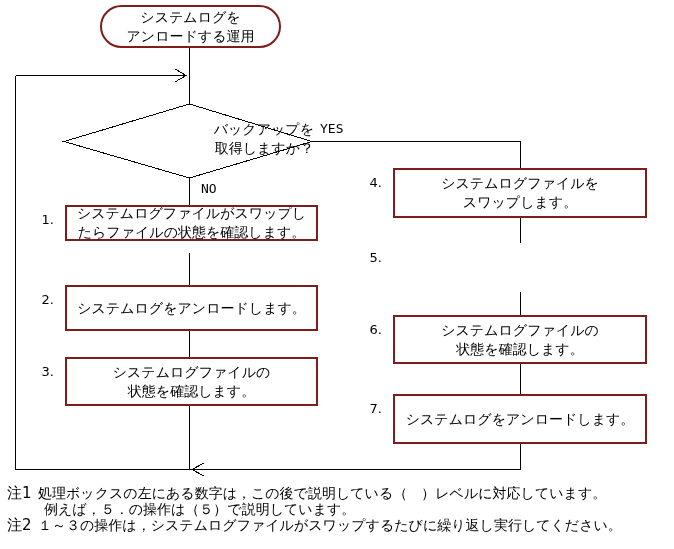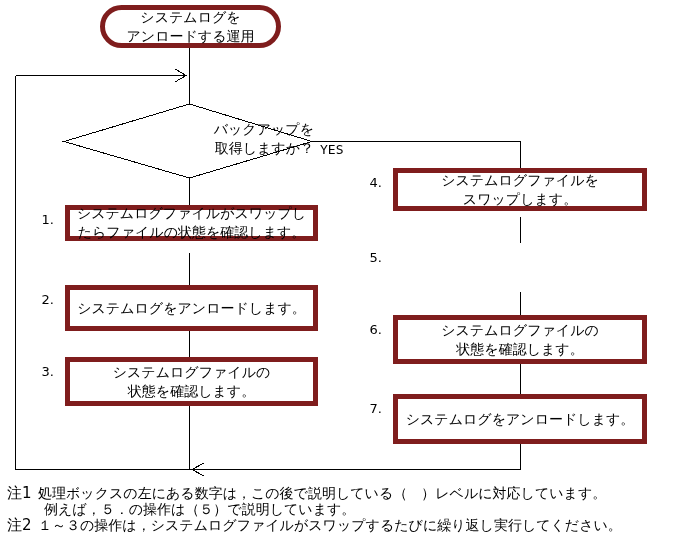--- a/index.html
+++ b/index.html
@@ -19,21 +19,21 @@
     line-height: 19px;
     overflow: hidden;
   }
   svg.wires {
     position: absolute;
     left: 0; top: 0;
     width: 674px; height: 549px;
   }
   .node {
     position: absolute;
-    border: 5px solid #7f1d1d;
+    border: 2px solid #7f1d1d;
     background: #ffffff;
     box-sizing: border-box;
     display: flex;
     flex-direction: column;
     justify-content: center;
     align-items: center;
     text-align: center;
   }
   .terminal {
     border-radius: 22px;
@@ -46,21 +46,20 @@
     position: absolute;
     width: 22px;
     text-align: right;
     font-size: 13px;
   }
   .branch-label {
     position: absolute;
     font-family: "DejaVu Sans Mono", monospace;
     font-size: 13px;
     line-height: 13px;
-    margin-top: 21px;
   }
   .note-label {
     position: absolute;
     font-size: 15px;
     line-height: 16px;
   }
   .note-line {
     position: absolute;
     font-size: 14px;
     line-height: 16px;
@@ -125,21 +124,21 @@
     <div>システムログをアンロードします。</div>
   </div>
 
   <div class="step-num" style="left:32px; top:362px;">3.</div>
   <div class="node" style="left:65px; top:357px; width:253px; height:49px;">
     <div>システムログファイルの</div>
     <div>状態を確認します。</div>
   </div>
 
   <div class="step-num" style="left:360px; top:173px;">4.</div>
-  <div class="node" style="left:393px; top:168px; width:254px; height:43px;">
+  <div class="node" style="left:393px; top:168px; width:254px; height:50px;">
     <div>システムログファイルを</div>
     <div>スワップします。</div>
   </div>
 
   <div class="step-num" style="left:360px; top:248px;">5.</div>
 
   <div class="step-num" style="left:360px; top:320px;">6.</div>
   <div class="node" style="left:393px; top:315px; width:254px; height:49px;">
     <div>システムログファイルの</div>
     <div>状態を確認します。</div>

